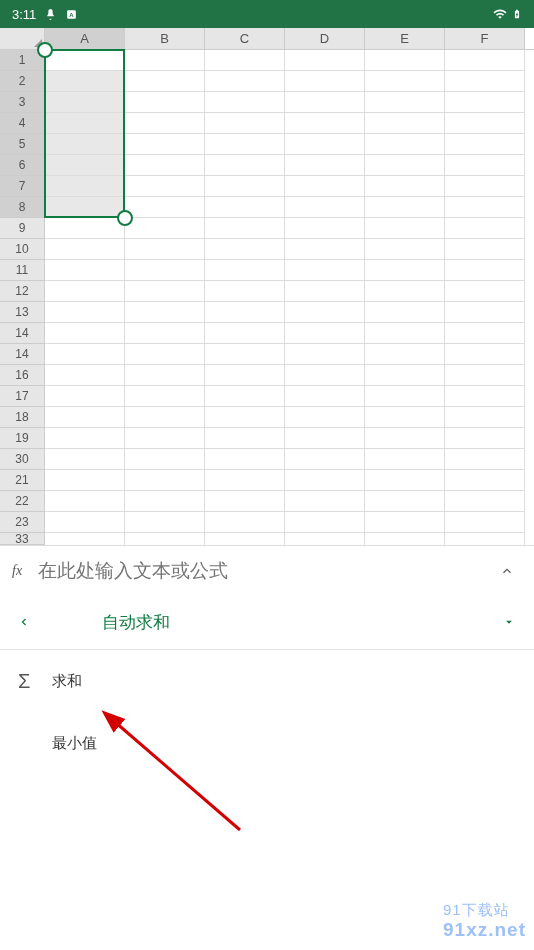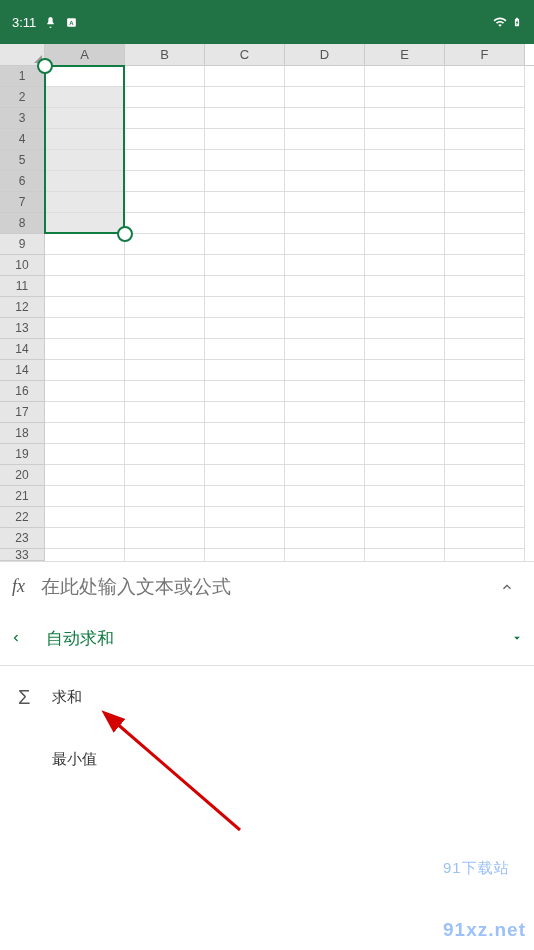--- a/index.html
+++ b/index.html
@@ -1,18 +1,18 @@
 <!DOCTYPE html>
 <html><head>
   <meta charset="utf-8">
   <style>
     * { margin: 0; padding: 0; box-sizing: border-box; }
     body { font-family: -apple-system, BlinkMacSystemFont, 'Segoe UI', sans-serif; width: 534px; height: 950px; background: #fff; position: relative; overflow: hidden; }
     
-    .status-bar { height: 44px; background: #217346; color: #fff; display: flex; align-items: center; padding: 0 12px; font-size: 13px; font-weight: 500; }
+    .status-bar { height: 28px; background: #217346; color: #fff; display: flex; align-items: center; padding: 0 12px; font-size: 13px; font-weight: 500; }
     .status-left { display: flex; align-items: center; gap: 8px; }
     .status-right { margin-left: auto; display: flex; align-items: center; gap: 4px; }
     .status-icon { display: inline-flex; align-items: center; }
     
     .spreadsheet { flex: 1; display: flex; flex-direction: column; }
     .col-headers { display: flex; height: 22px; border-bottom: 1px solid #ccc; }
     .corner-cell { width: 45px; background: #e6e6e6; border-right: 1px solid #ccc; position: relative; }
     .corner-cell::after { content: ''; position: absolute; right: 2px; bottom: 2px; width: 0; height: 0; border-left: 8px solid transparent; border-bottom: 8px solid #999; }
     .col-header { width: 80px; background: #e6e6e6; border-right: 1px solid #ccc; display: flex; align-items: center; justify-content: center; font-size: 13px; color: #555; }
     .col-header.selected { background: #d0d0d0; }
@@ -25,41 +25,41 @@
     .cells { position: relative; }
     .cell-row { display: flex; }
     .cell { width: 80px; height: 21px; border-right: 1px solid #ddd; border-bottom: 1px solid #ddd; background: #fff; }
     .cell.sel { background: #e8e8e8; }
     .cell.sel-corner { background: #fff; }
     
     .selection-border { position: absolute; border: 2px solid #107C41; pointer-events: none; }
     .sel-handle { position: absolute; width: 16px; height: 16px; background: #fff; border: 2px solid #107C41; border-radius: 50%; }
     
     .formula-bar { display: flex; align-items: center; height: 50px; border-top: 1px solid #ddd; padding: 0 12px; }
-    .fx-label { font-style: italic; font-size: 18px; color: #555; margin-right: 16px; font-family: serif; }
+    .fx-label { font-style: italic; font-size: 14px; color: #555; margin-right: 16px; font-family: serif; }
     .formula-input { flex: 1; font-size: 19px; color: #7f1d1d; border: none; outline: none; }
     .formula-expand { padding: 0 8px; }
     
-    .menu-header { display: flex; align-items: center; height: 54px; padding: 0 10px; background: #fff; }
+    .menu-header { display: flex; align-items: center; height: 54px; padding: 0 18px; background: #fff; gap: 48px; }
     .menu-back { color: #107C41; padding-right: 24px; }
     .menu-title { color: #107C41; font-size: 17px; font-weight: 500; }
     .menu-dropdown { margin-left: auto; color: #107C41; }
     
     .divider { height: 1px; background: #e0e0e0; margin: 0 0 0 0; }
     
     .menu-list { background: #fff; }
     .menu-item { display: flex; align-items: center; height: 62px; padding: 0 18px; font-size: 15px; color: #333; position: relative; }
     .menu-item-icon { width: 34px; display: flex; align-items: center; font-size: 20px; color: #555; }
     .menu-item-label { }
     
     .arrow-annotation { position: absolute; pointer-events: none; z-index: 100; }
     
     .watermark { position: absolute; right: 8px; bottom: 8px; opacity: 0.5; font-size: 16px; color: #3b82f6; text-align: left; line-height: 1.2; z-index: 200; }
     .watermark .line1 { font-size: 15px; letter-spacing: 1px; }
-    .watermark .line2 { font-size: 19px; font-weight: bold; letter-spacing: 1px; margin-top: 42px; }
+    .watermark .line2 { font-size: 19px; font-weight: bold; letter-spacing: 1px; }
     
     svg { display: block; }
   </style>
 </head>
 <body>
 
 <div class="status-bar">
   <div class="status-left">
     <span>3:11</span>
     <span class="status-icon">
@@ -112,21 +112,21 @@
       <div class="row-header">10</div>
       <div class="row-header">11</div>
       <div class="row-header">12</div>
       <div class="row-header">13</div>
       <div class="row-header">14</div>
       <div class="row-header">14</div>
       <div class="row-header">16</div>
       <div class="row-header">17</div>
       <div class="row-header">18</div>
       <div class="row-header">19</div>
-      <div class="row-header">20</div>
+      <div class="row-header">30</div>
       <div class="row-header">21</div>
       <div class="row-header">22</div>
       <div class="row-header">23</div>
       <div class="row-header" style="height:12px;">33</div>
     </div>
     <div class="cells">
 
       <div class="cell-row">
           <div class="cell sel-corner"></div>
           <div class="cell"></div>

